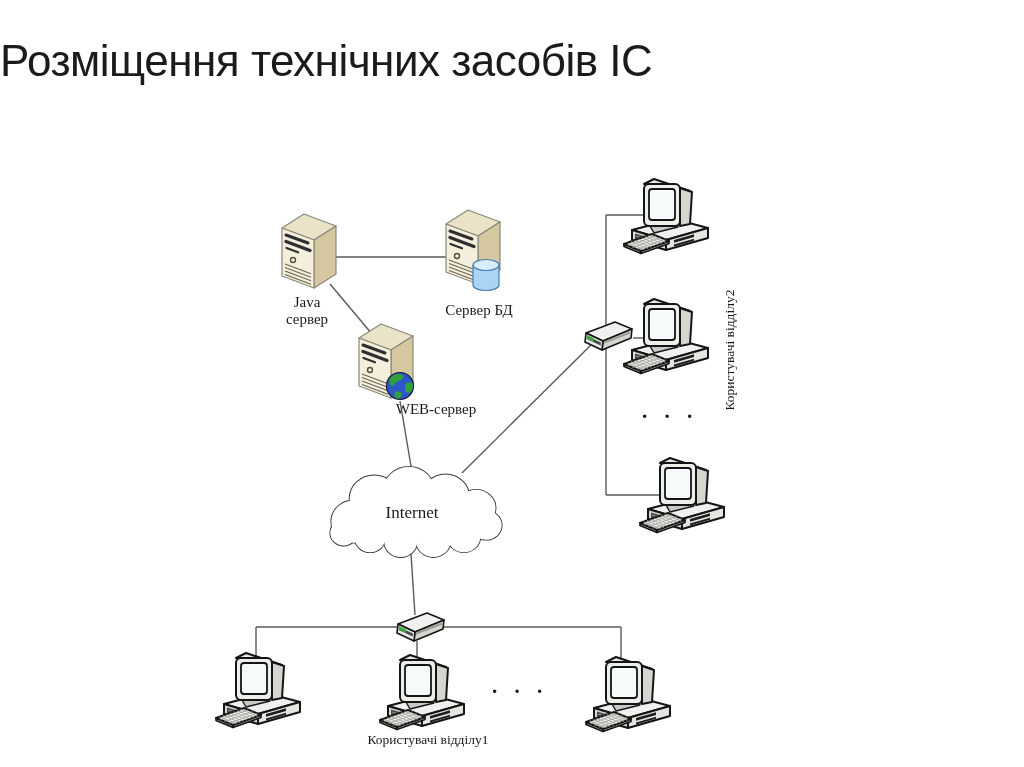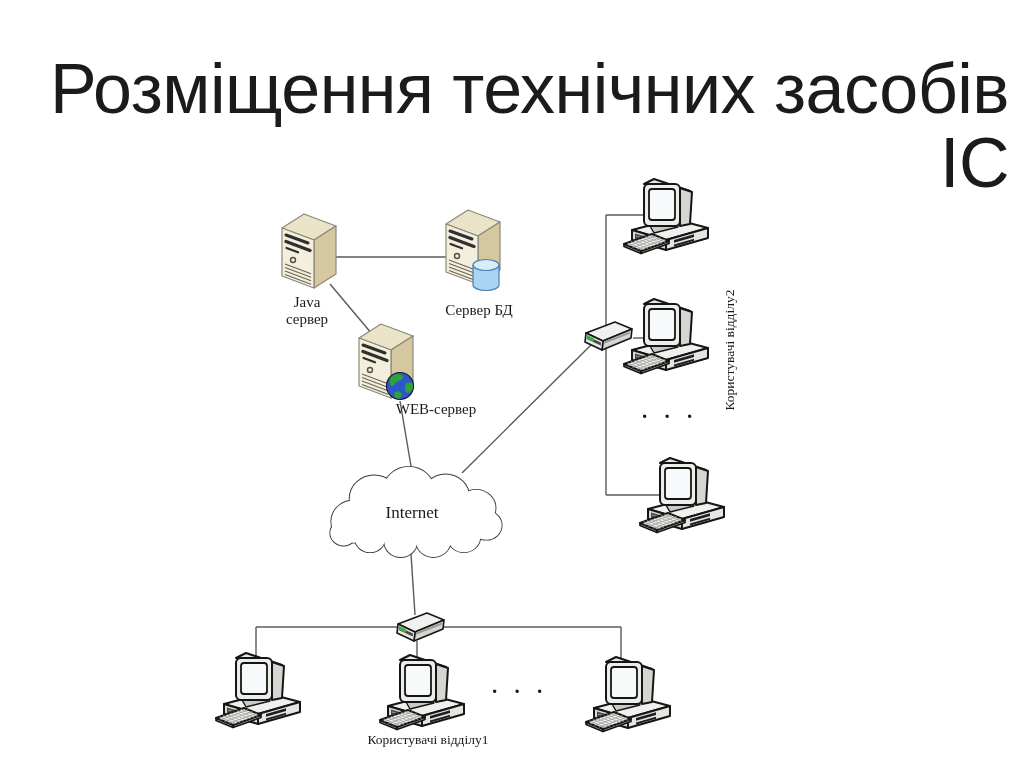--- a/index.html
+++ b/index.html
@@ -2,22 +2,22 @@
 <html><head>
 <meta charset="utf-8">
 <style>
   html,body{margin:0;padding:0;}
   body{
     width:1024px;height:767px;overflow:hidden;position:relative;
     background:#ffffff;font-family:"Liberation Sans",sans-serif;
   }
   .slide{position:absolute;inset:0;background:#ffffff;}
   .slide-title{
-    position:absolute;top:38px;left:0;right:0;margin:15px;
-    text-align:right;font-weight:400;font-size:70px;letter-spacing:-0.5px;
+    position:absolute;top:38px;left:0;right:0;margin:0;
+    text-align:left;font-weight:400;font-size:44px;letter-spacing:-0.5px;
     color:#1b1b1b;font-family:"Liberation Sans",sans-serif;line-height:1.05;
   }
   svg.diagram{position:absolute;left:0;top:0;width:1024px;height:767px;}
   .edge{stroke:#5a5a5a;stroke-width:1.4;fill:none;}
   .lbl{font-family:"Liberation Serif",serif;fill:#1a1a1a;}
   .dots{font-family:"Liberation Serif",serif;fill:#1a1a1a;font-weight:bold;
         font-size:21px;letter-spacing:6px;}
   .cloud-stroke circle{fill:#ffffff;stroke:#3c3c3c;stroke-width:1.8;}
   .cloud-fill circle,.cloud-fill ellipse{fill:#ffffff;stroke:none;}
 </style>

